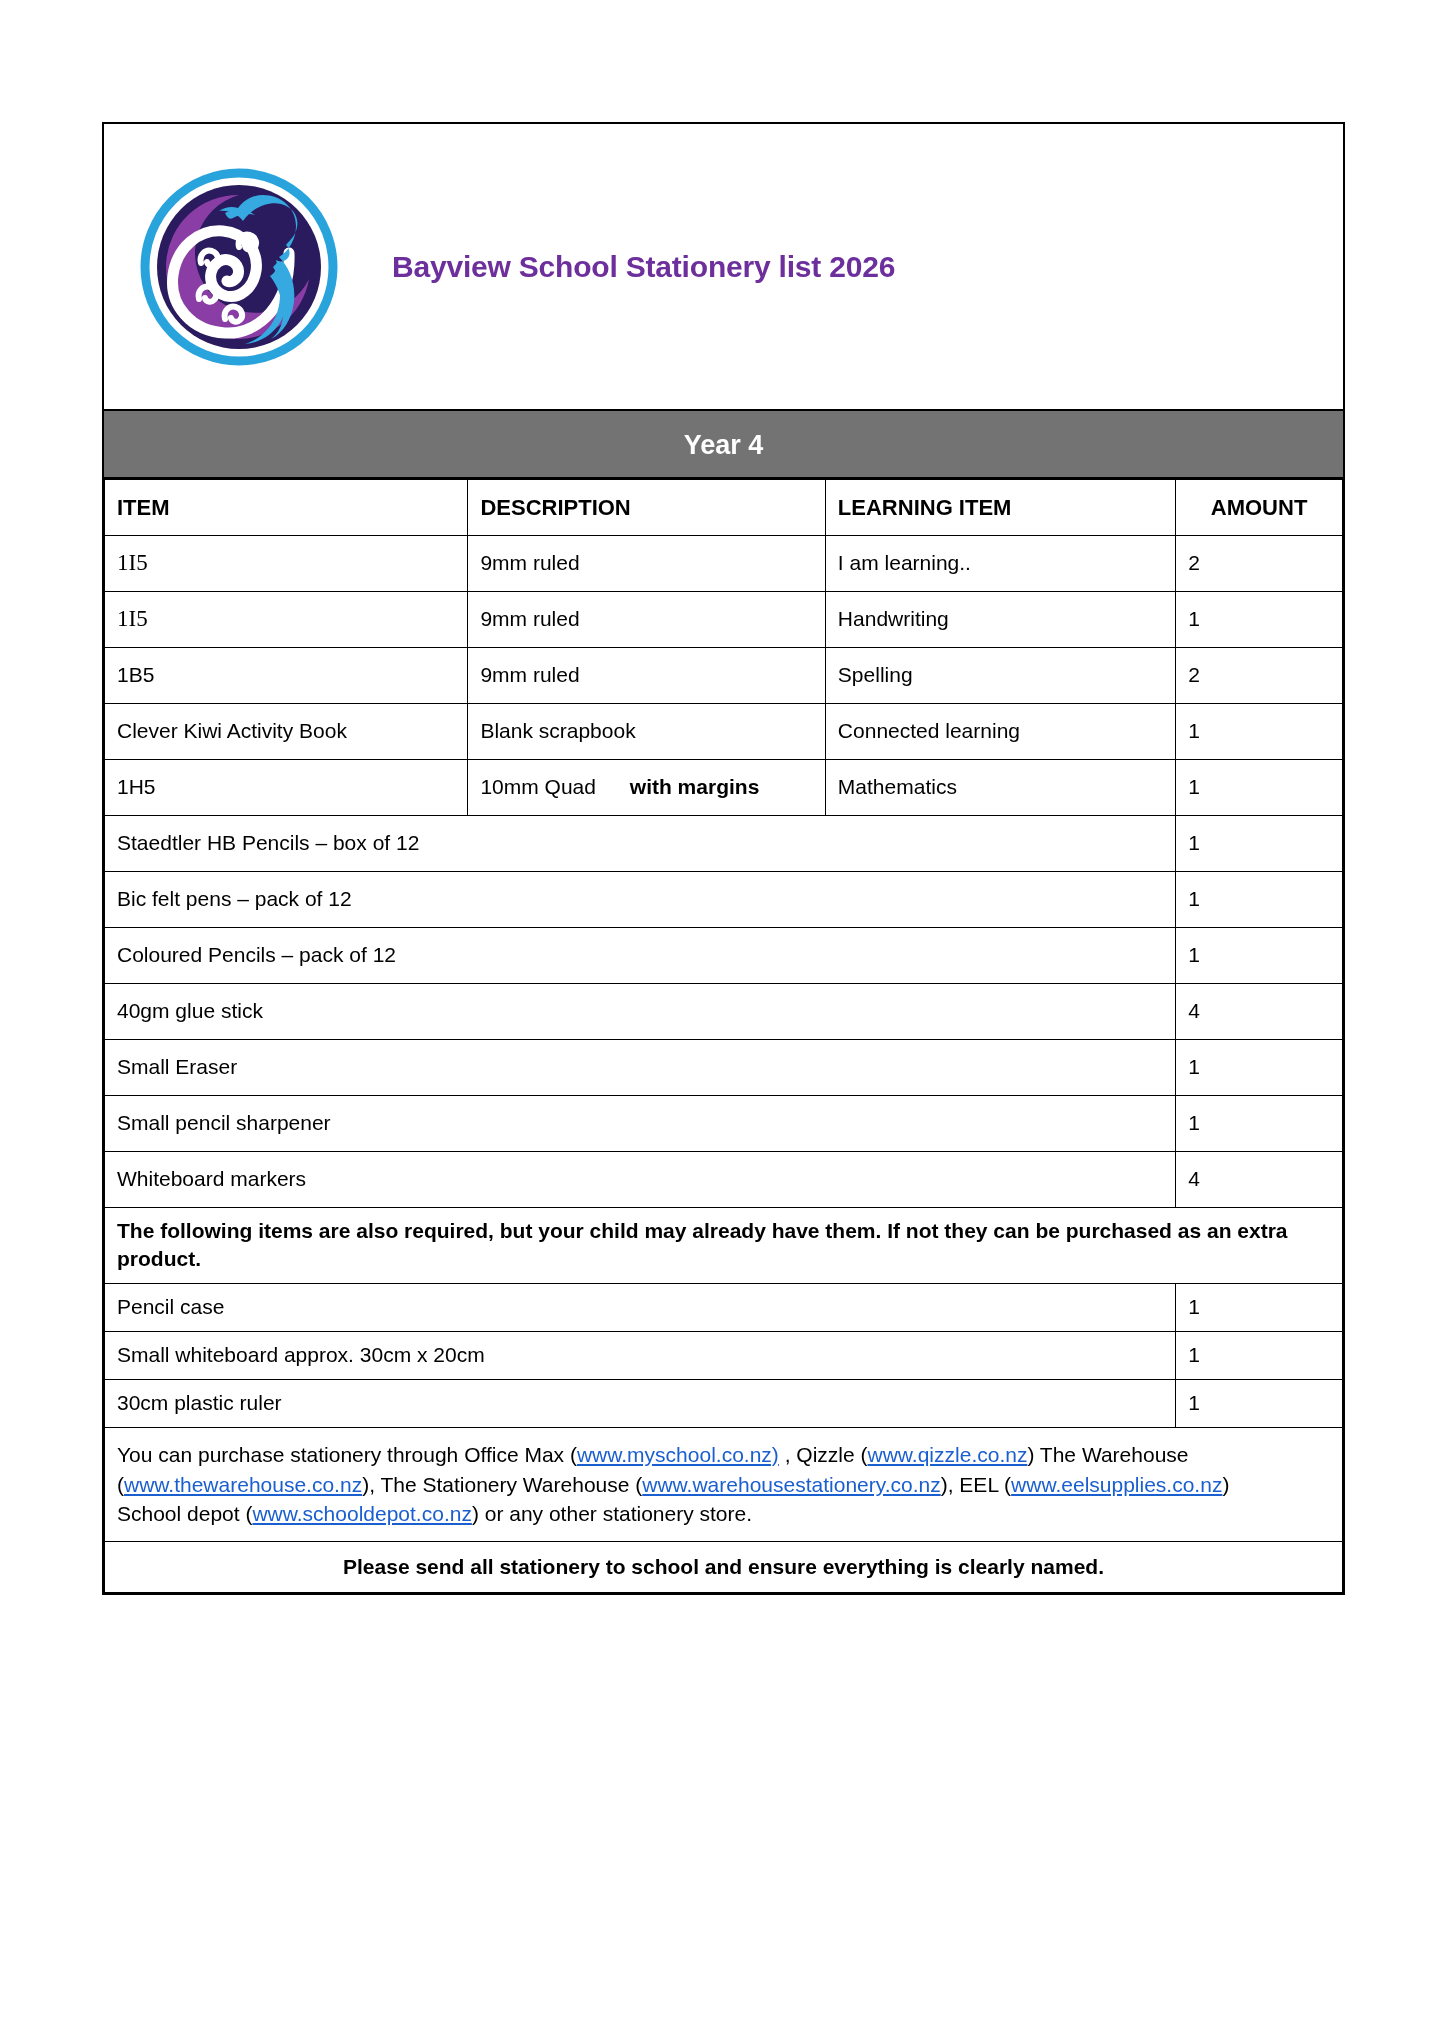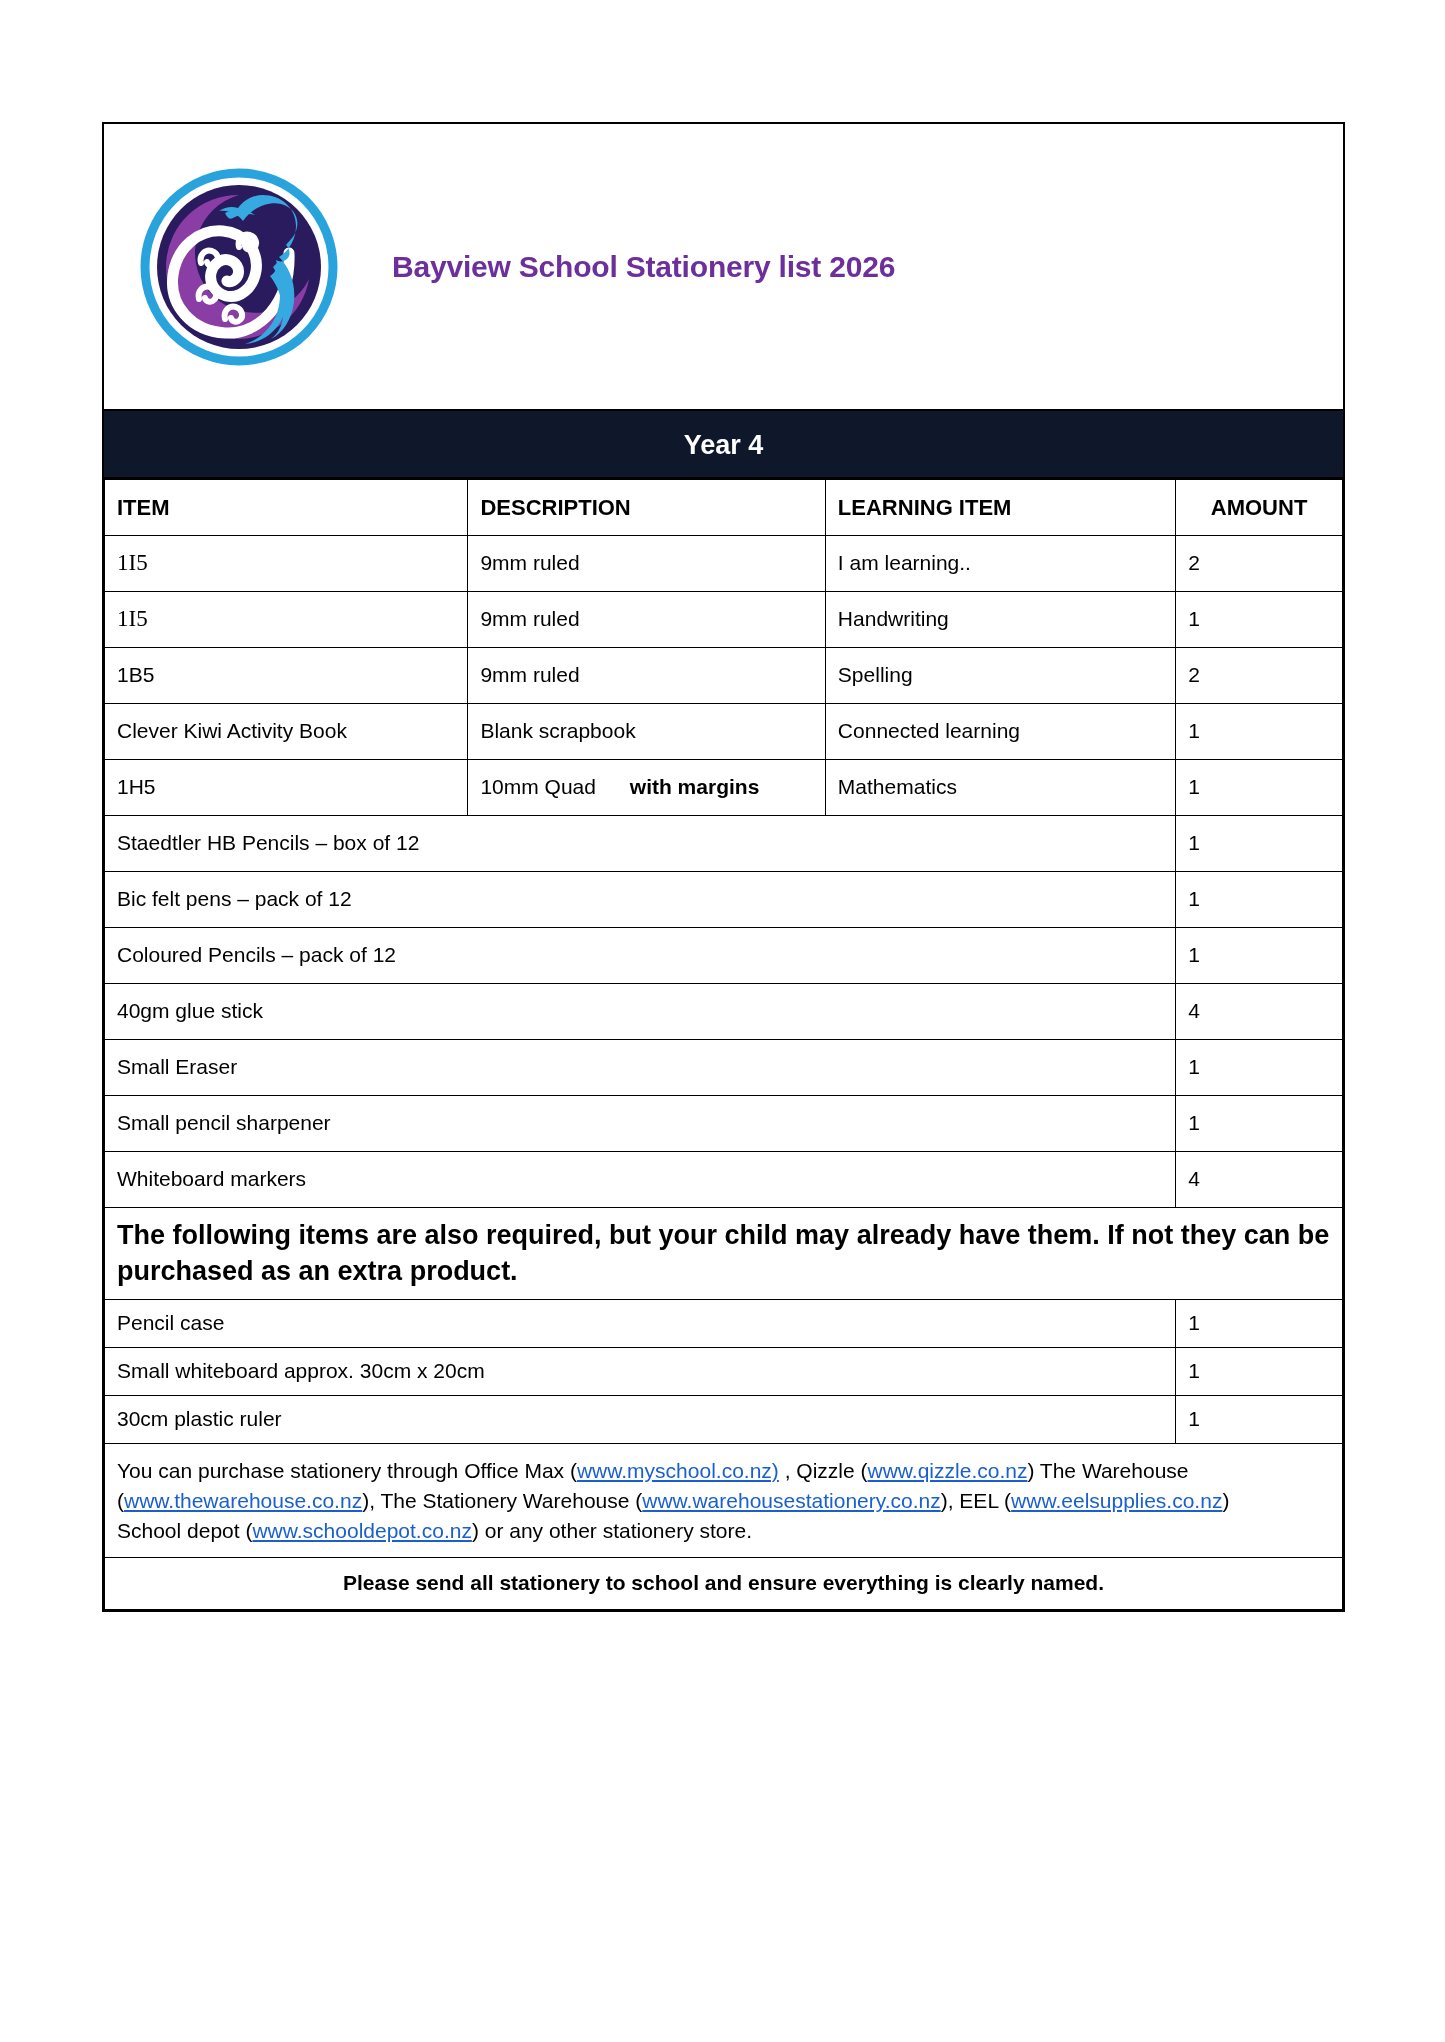--- a/index.html
+++ b/index.html
@@ -56,21 +56,21 @@
     flex: 1 1 auto;
     font-size: 30px;
     font-weight: bold;
     color: #6d2f9c;
     letter-spacing: -0.2px;
     padding-left: 18px;
   }
 
   
   .year-banner {
-    background: #0f172a;
+    background: #737373;
     color: #ffffff;
     text-align: center;
     font-size: 27px;
     font-weight: bold;
     height: 68px;
     line-height: 68px;
     border-bottom: 2px solid #000;
     box-sizing: border-box;
   }
 
@@ -117,21 +117,21 @@
   
   .serif-code {
     font-family: "Liberation Serif", serif;
     font-size: 23px;
   }
 
   .bold-inline { font-weight: bold; margin-left: 28px; }
 
   tr.notice-row td {
     font-weight: bold;
-    font-size: 27px;
+    font-size: 21px;
     line-height: 1.35;
     padding-top: 9px;
     padding-bottom: 9px;
   }
 
   tr.short-row td { height: 48px; padding-top: 8px; padding-bottom: 8px; }
 
   
   tr.links-row td {
     font-size: 21px;

